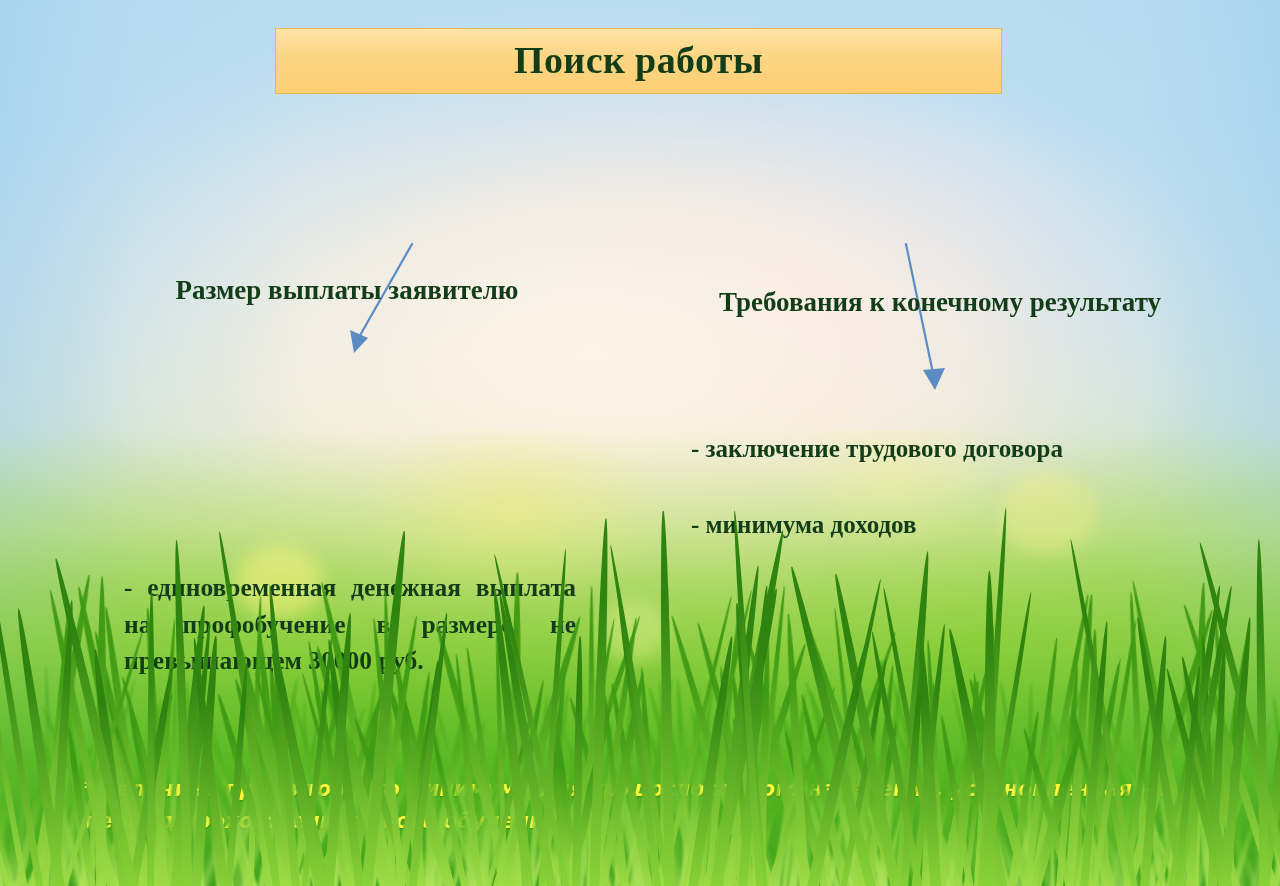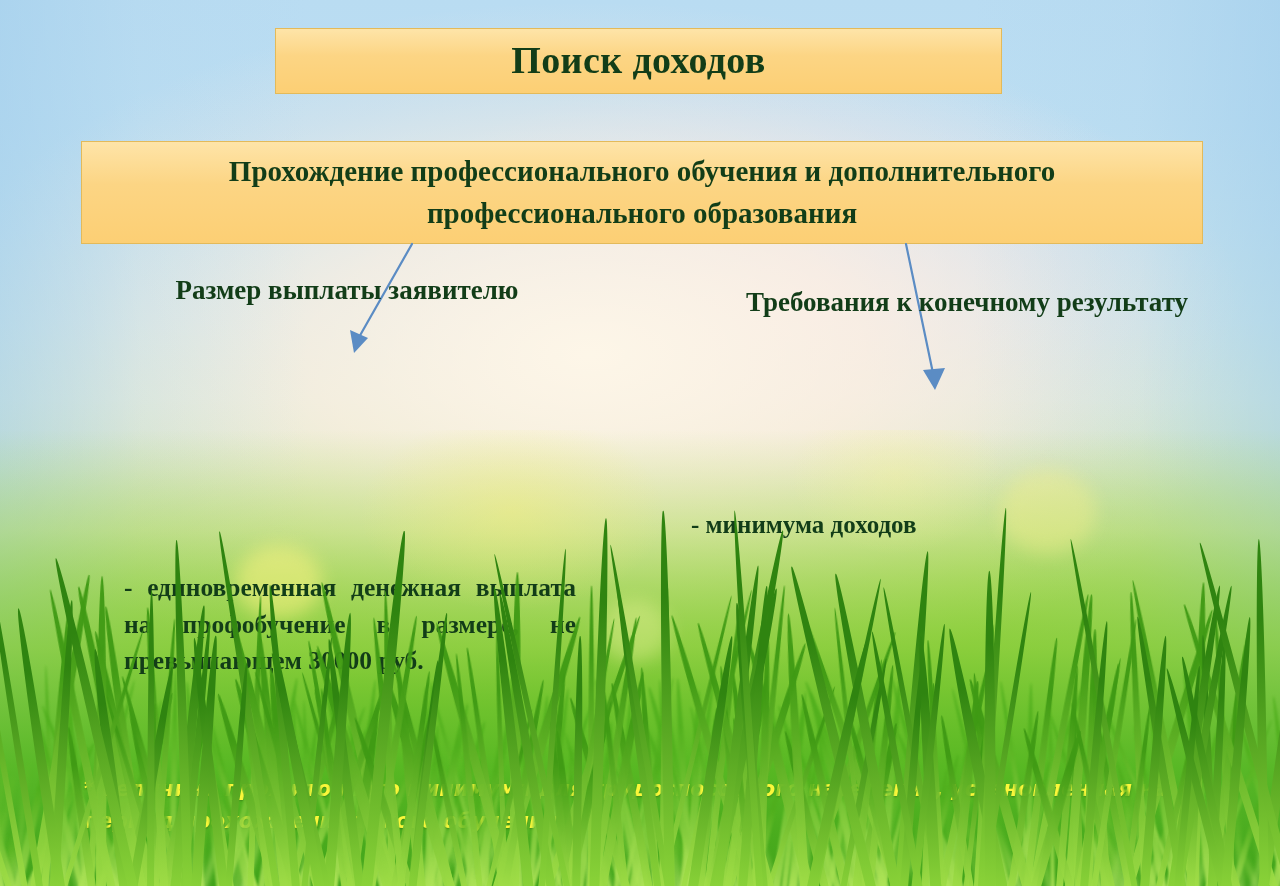--- a/index.html
+++ b/index.html
@@ -112,21 +112,21 @@
   
   .col-head {
     position: absolute;
     color: #123d18;
     font-weight: bold;
     font-size: 27px;
     line-height: 1.30;
     text-align: center;
   }
   #left-head  { left: 112px; top: 273px; width: 470px; }
-  #right-head { left: 717px; top: 285px; width: 500px; }
+  #right-head { left: 690px; top: 285px; width: 500px; }
 
   .body-text {
     position: absolute;
     color: #123d18;
     font-weight: bold;
     font-size: 25.5px;
     line-height: 1.44;
     text-align: justify;
     text-align-last: left;
   }
@@ -691,38 +691,36 @@
       <div class="blade" style="left:1220.3px;height:284.4px;width:9.1px;opacity:1;z-index:3;background:linear-gradient(-4.1deg,#8ed63a 0%,#2f8410 78%,#2f8410 100%);transform:rotate(3.7deg) skewX(-1.4deg);"></div>
       <div class="blade" style="left:1173.3px;height:234.9px;width:6.8px;opacity:1;z-index:3;background:linear-gradient(-3.6deg,#8ed63a 0%,#2f8410 78%,#2f8410 100%);transform:rotate(4.4deg) skewX(-1.2deg);"></div>
       <div class="blade" style="left:317.4px;height:276.4px;width:10.0px;opacity:1;z-index:3;background:linear-gradient(0.9deg,#8ed63a 0%,#2f8410 78%,#2f8410 100%);transform:rotate(-10.4deg) skewX(0.3deg);"></div>
       <div class="blade" style="left:758.6px;height:298.5px;width:9.7px;opacity:1;z-index:3;background:linear-gradient(7.1deg,#8ed63a 0%,#2f8410 78%,#2f8410 100%);transform:rotate(-2.8deg) skewX(2.4deg);"></div>
       <div class="blade" style="left:1138.8px;height:264.6px;width:9.0px;opacity:1;z-index:3;background:linear-gradient(-6.8deg,#8ed63a 0%,#2f8410 78%,#2f8410 100%);transform:rotate(2.5deg) skewX(-2.3deg);"></div>
       <div class="blade" style="left:1078.6px;height:279.6px;width:8.2px;opacity:1;z-index:3;background:linear-gradient(-3.1deg,#8ed63a 0%,#2f8410 78%,#2f8410 100%);transform:rotate(3.9deg) skewX(-1.0deg);"></div>
       <div class="blade" style="left:757.2px;height:390.2px;width:7.1px;opacity:1;z-index:3;background:linear-gradient(-7.4deg,#8ed63a 0%,#2f8410 78%,#2f8410 100%);transform:rotate(-6.3deg) skewX(-2.5deg);"></div>
     </div>
 
   <div class="panel" id="title-panel">
-    <div class="txt">Поиск доходов</div>
+    <div class="txt">Поиск работы</div>
   </div>
 
-  <div class="panel" id="subtitle-panel">
-    <div class="txt">Прохождение профессионального обучения и дополнительного профессионального образования</div>
-  </div>
 
   <svg class="arrow-svg" style="left:330px; top:238px;" width="100" height="130" viewBox="0 0 100 130">
     <line x1="82" y1="6" x2="24" y2="108" stroke="#5b8cc4" stroke-width="2.2" stroke-linecap="round"></line>
     <path d="M24 115 L20 92 L38 100 Z" fill="#5b8cc4"></path>
   </svg>
 
   <svg class="arrow-svg" style="left:890px; top:238px;" width="90" height="165" viewBox="0 0 90 165">
     <line x1="16" y1="6" x2="44" y2="140" stroke="#5b8cc4" stroke-width="2.2" stroke-linecap="round"></line>
     <path d="M45 152 L33 132 L55 130 Z" fill="#5b8cc4"></path>
   </svg>
 
   <div class="col-head" id="left-head">Размер выплаты заявителю</div>
   <div class="body-text" id="left-b2">- единовременная денежная выплата на профобучение в размере, не превышающем 30000 руб.</div>
 
   <div class="col-head" id="right-head">Требования к конечному результату</div>
+  <div class="right-item" id="right-i1">- заключение трудового договора</div>
   <div class="right-item" id="right-i2">- минимума доходов</div>
 
   <div id="footnote">* величина прожиточного минимума для трудоспособного населения, установленная на период прохождения такого обучения</div>
 
 </div>
 
 </body></html>

